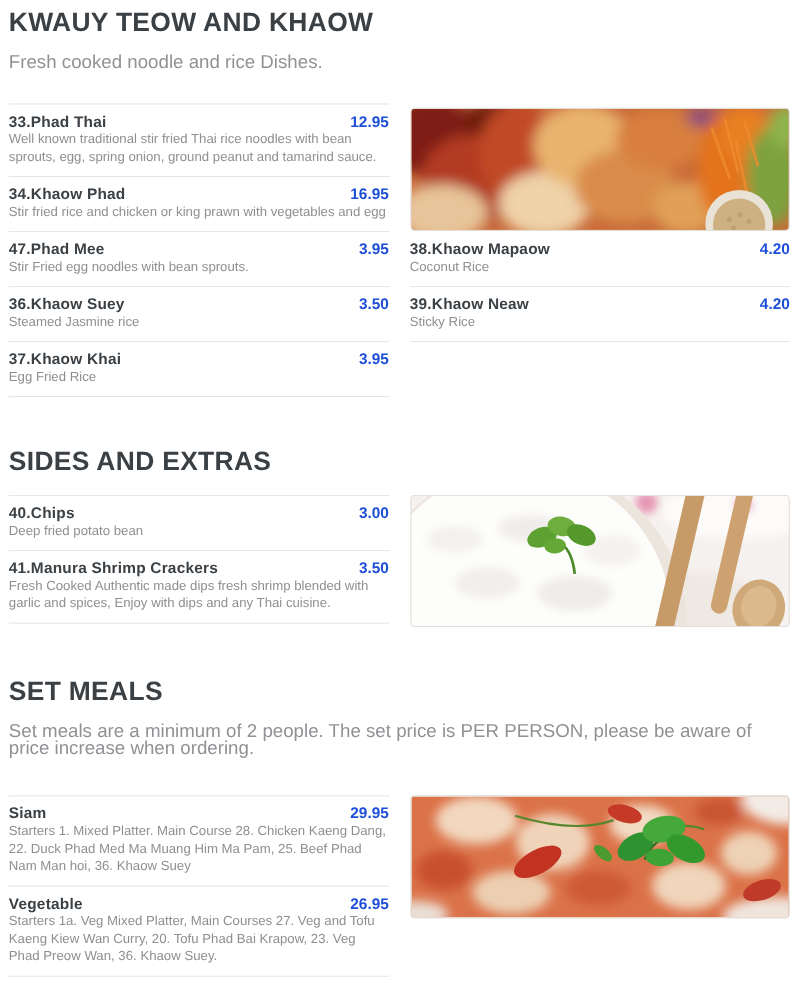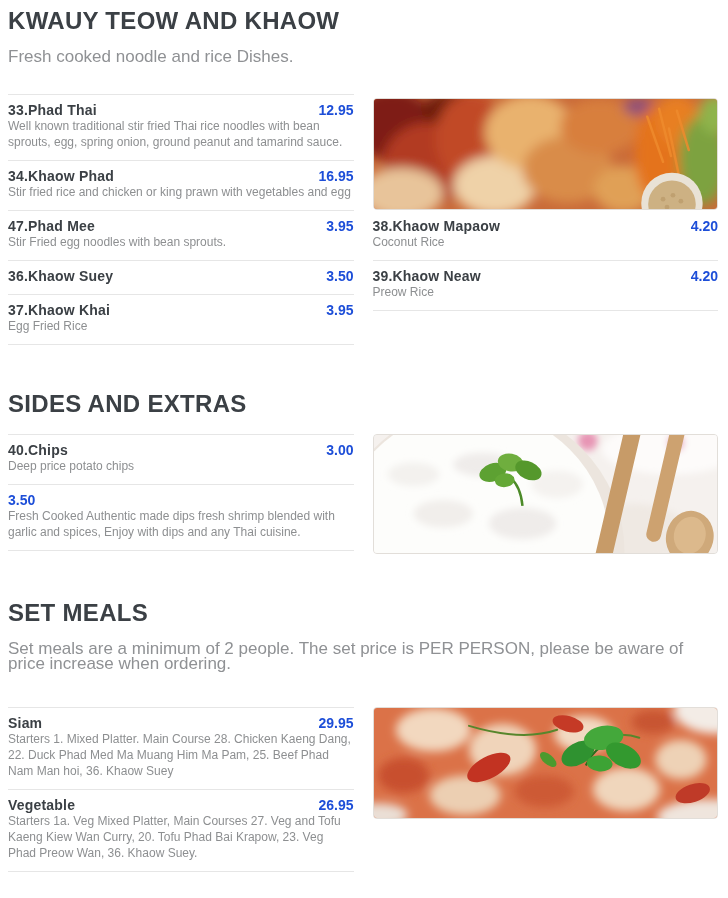--- a/index.html
+++ b/index.html
@@ -67,20 +67,21 @@
                 <span class="item-name">47.Phad Mee</span>
                 <span class="item-price">3.95</span>
               </div>
               <div class="item-desc">Stir Fried egg noodles with bean sprouts.</div>
             </div>
             <div class="menu-item">
               <div class="item-head">
                 <span class="item-name">36.Khaow Suey</span>
                 <span class="item-price">3.50</span>
               </div>
+              <div class="item-desc">Steamed Jasmine rice</div>
             </div>
             <div class="menu-item">
               <div class="item-head">
                 <span class="item-name">37.Khaow Khai</span>
                 <span class="item-price">3.95</span>
               </div>
               <div class="item-desc">Egg Fried Rice</div>
             </div>
           </div>
       </div>
@@ -132,41 +133,42 @@
                 <span class="item-name">38.Khaow Mapaow</span>
                 <span class="item-price">4.20</span>
               </div>
               <div class="item-desc">Coconut Rice</div>
             </div>
             <div class="menu-item">
               <div class="item-head">
                 <span class="item-name">39.Khaow Neaw</span>
                 <span class="item-price">4.20</span>
               </div>
-              <div class="item-desc">Preow Rice</div>
+              <div class="item-desc">Sticky Rice</div>
             </div>
           </div>
       </div>
     </div>
   </div>
 
   <div class="section">
     <h1 class="section-title">SIDES AND EXTRAS</h1>
     <div class="columns after-title">
       <div class="col">
         <div class="menu-list bordered-top">
             <div class="menu-item">
               <div class="item-head">
                 <span class="item-name">40.Chips</span>
                 <span class="item-price">3.00</span>
               </div>
-              <div class="item-desc">Deep price potato chips</div>
-            </div>
-            <div class="menu-item">
-              <div class="item-head">
+              <div class="item-desc">Deep fried potato bean</div>
+            </div>
+            <div class="menu-item">
+              <div class="item-head">
+                <span class="item-name">41.Manura Shrimp Crackers</span>
                 <span class="item-price">3.50</span>
               </div>
               <div class="item-desc">Fresh Cooked Authentic made dips fresh shrimp blended with garlic and spices, Enjoy with dips and any Thai cuisine.</div>
             </div>
           </div>
       </div>
       <div class="col">
         <div class="photo tall">
           <svg viewBox="0 0 347 120" preserveAspectRatio="none" aria-hidden="true">
             <defs>

